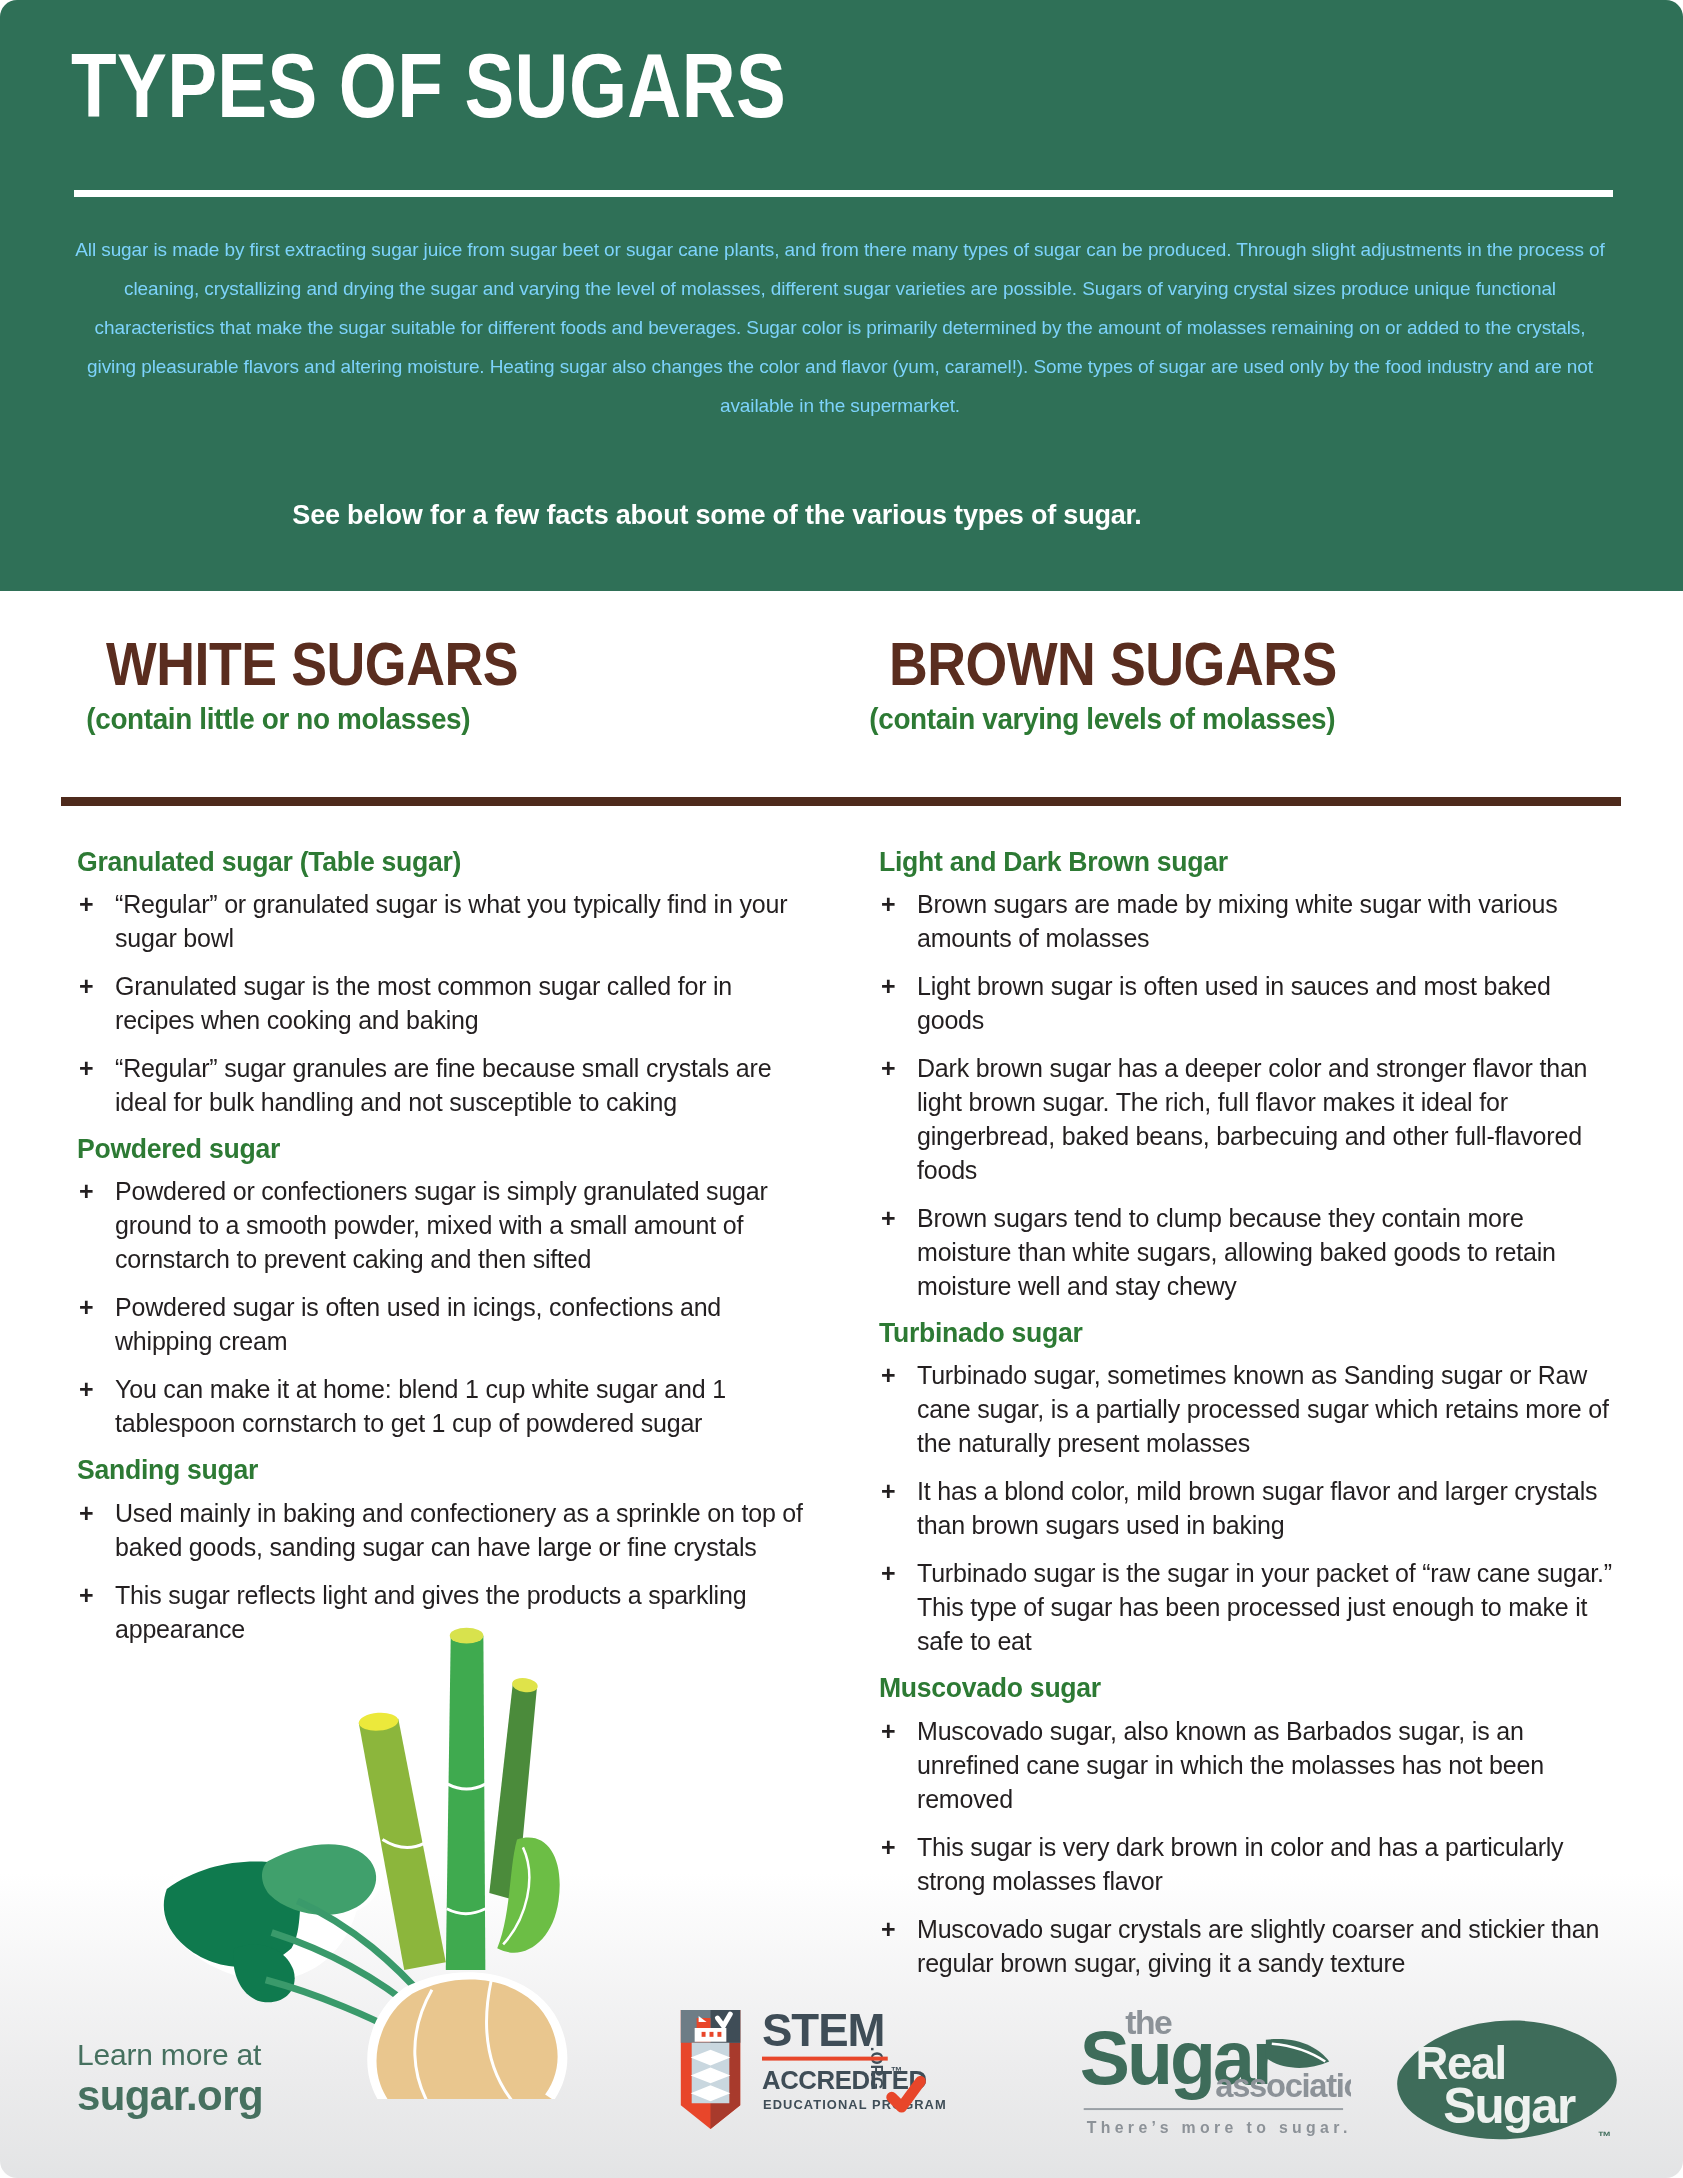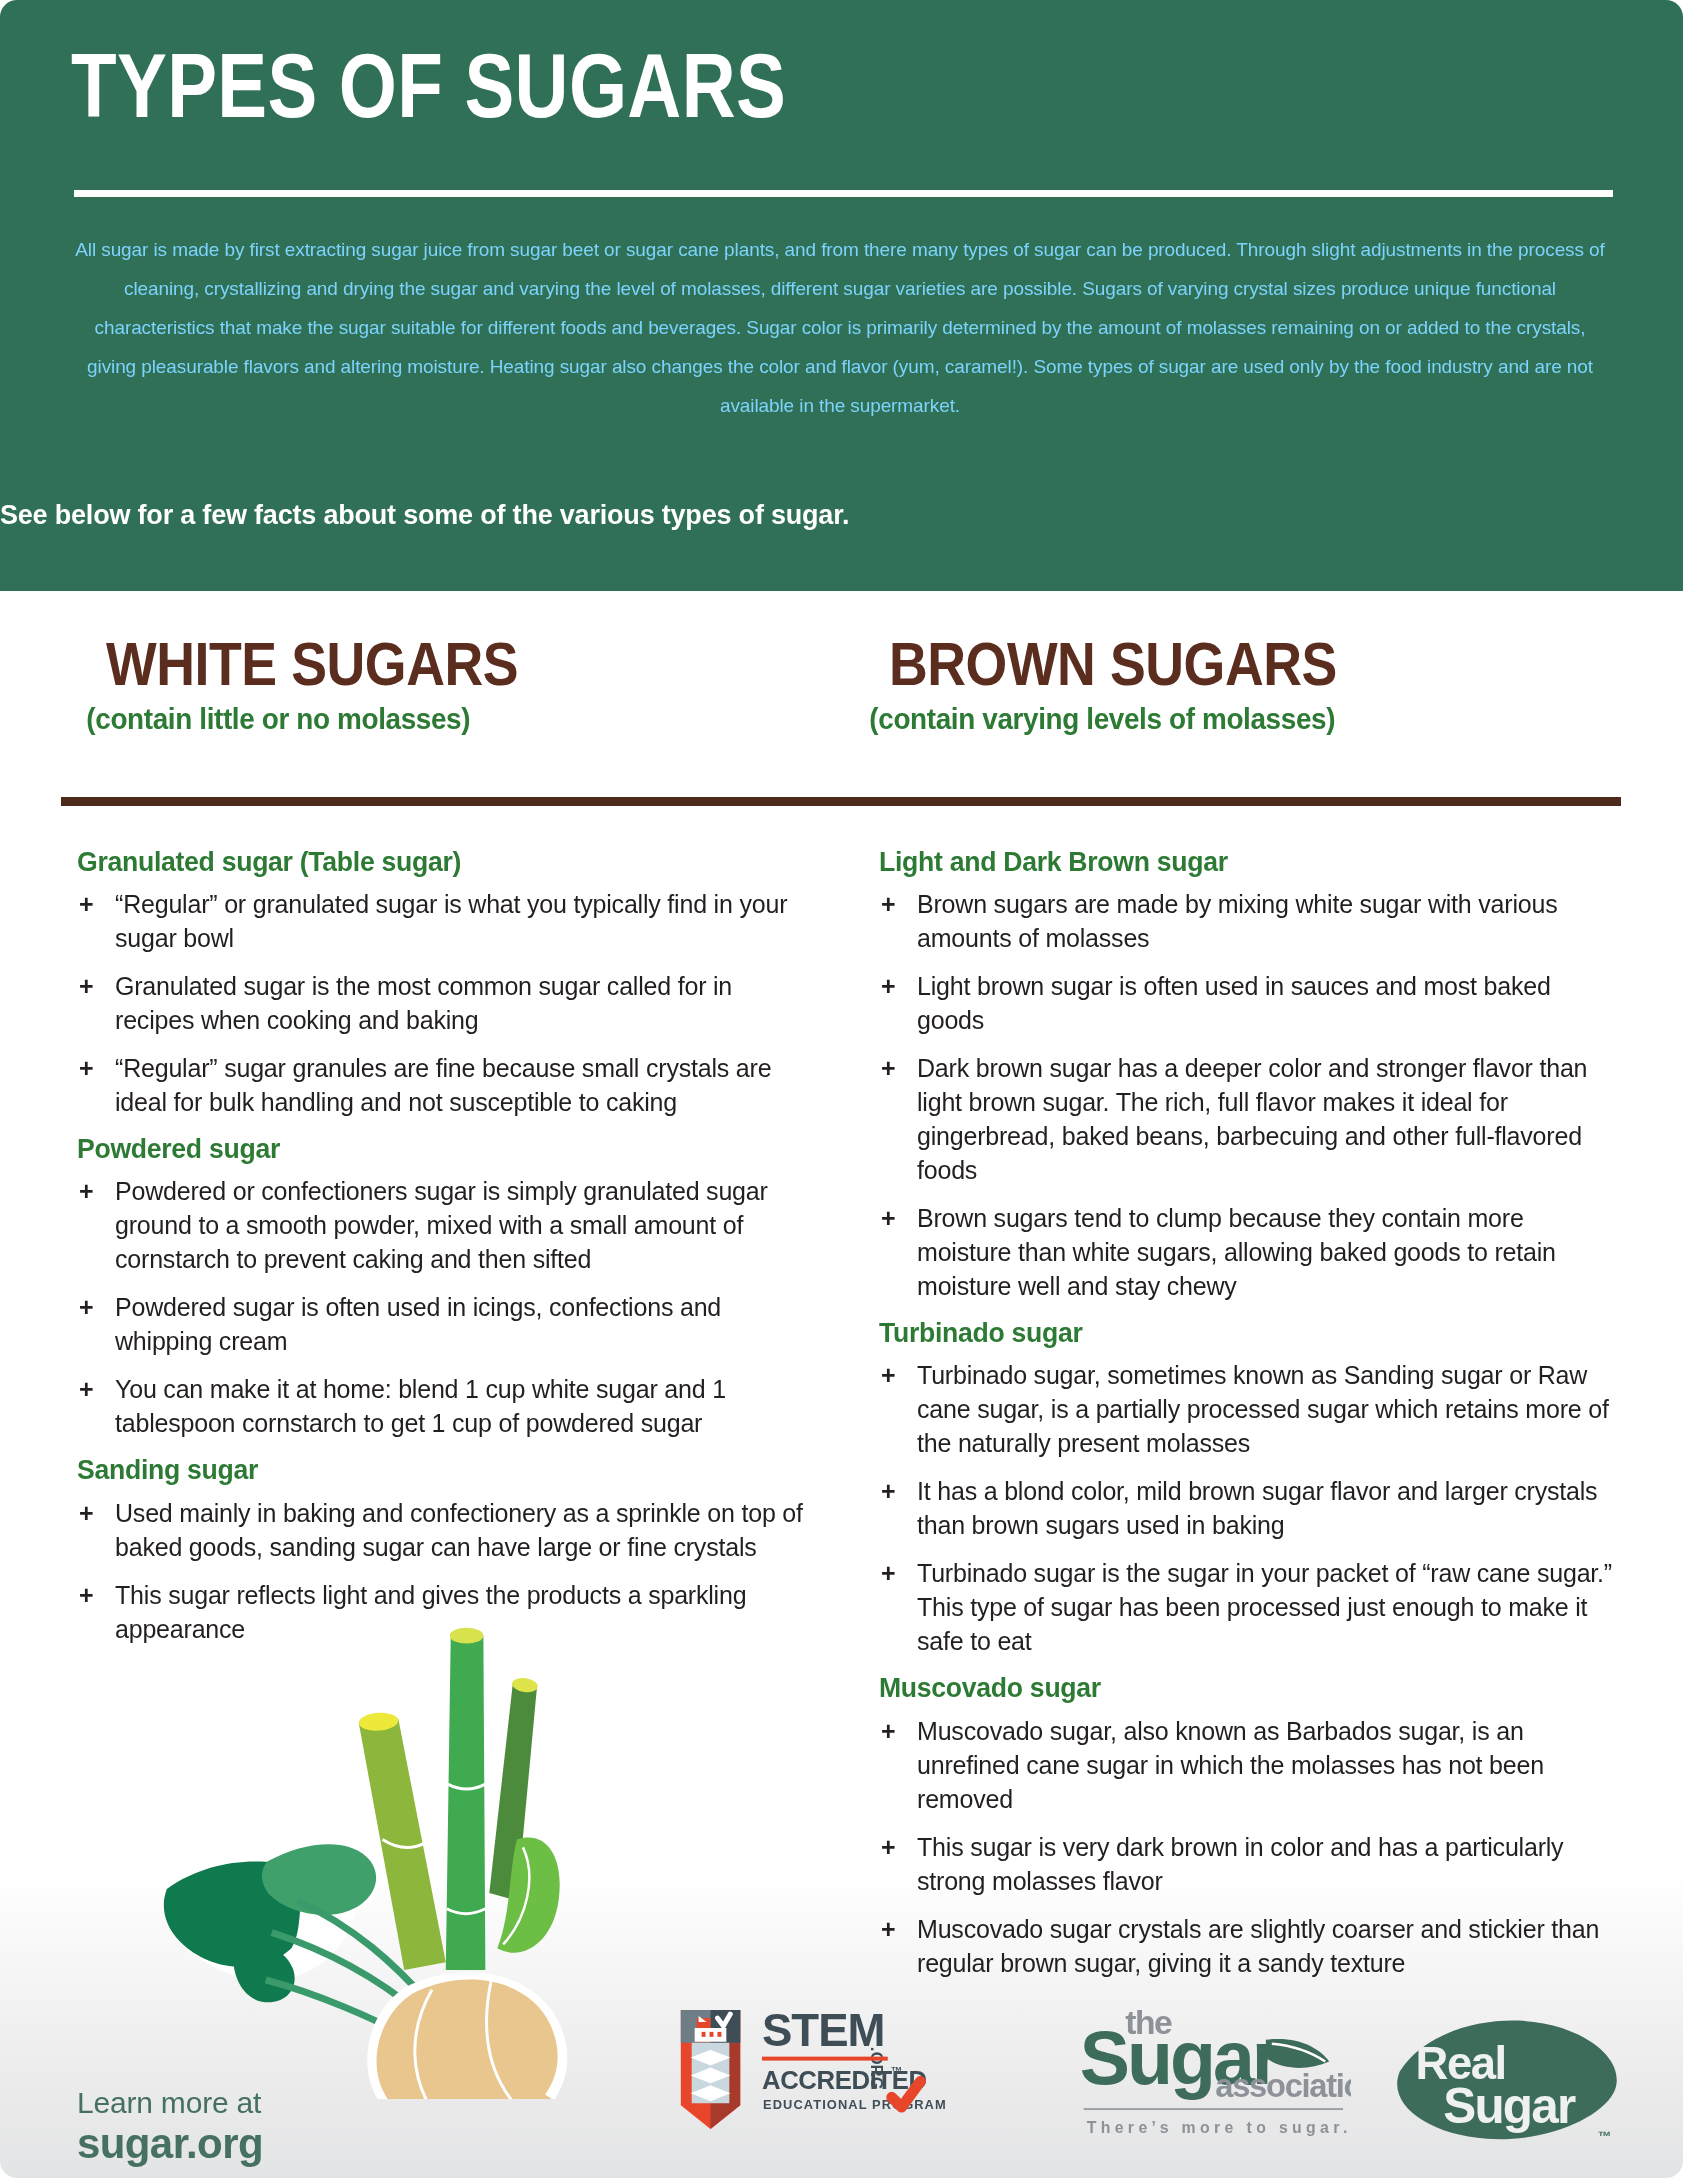--- a/index.html
+++ b/index.html
@@ -61,20 +61,21 @@
     font-size: 19px;
     line-height: 39px;
     letter-spacing: -0.1px;
     text-align: center;
   }
   .header-cta {
     position: absolute;
     left: 0;
     top: 500px;
     width: 1434px;
+    text-align: center;
     color: #ffffff;
     font-size: 27px;
     font-weight: bold;
     letter-spacing: -0.2px;
   }
 
   
   .col-heads {
     position: absolute;
     left: 0;
@@ -171,21 +172,20 @@
     height: 525px;
   }
 
   
   .learn {
     position: absolute;
     left: 77px;
     top: 2039px;
     color: #46705f;
     line-height: 1.08;
-    margin-top: 48px;
   }
   .learn-top {
     font-size: 30px;
     letter-spacing: -0.2px;
   }
   .learn-url {
     font-size: 42px;
     font-weight: bold;
     letter-spacing: -0.6px;
     margin-top: 2px;

